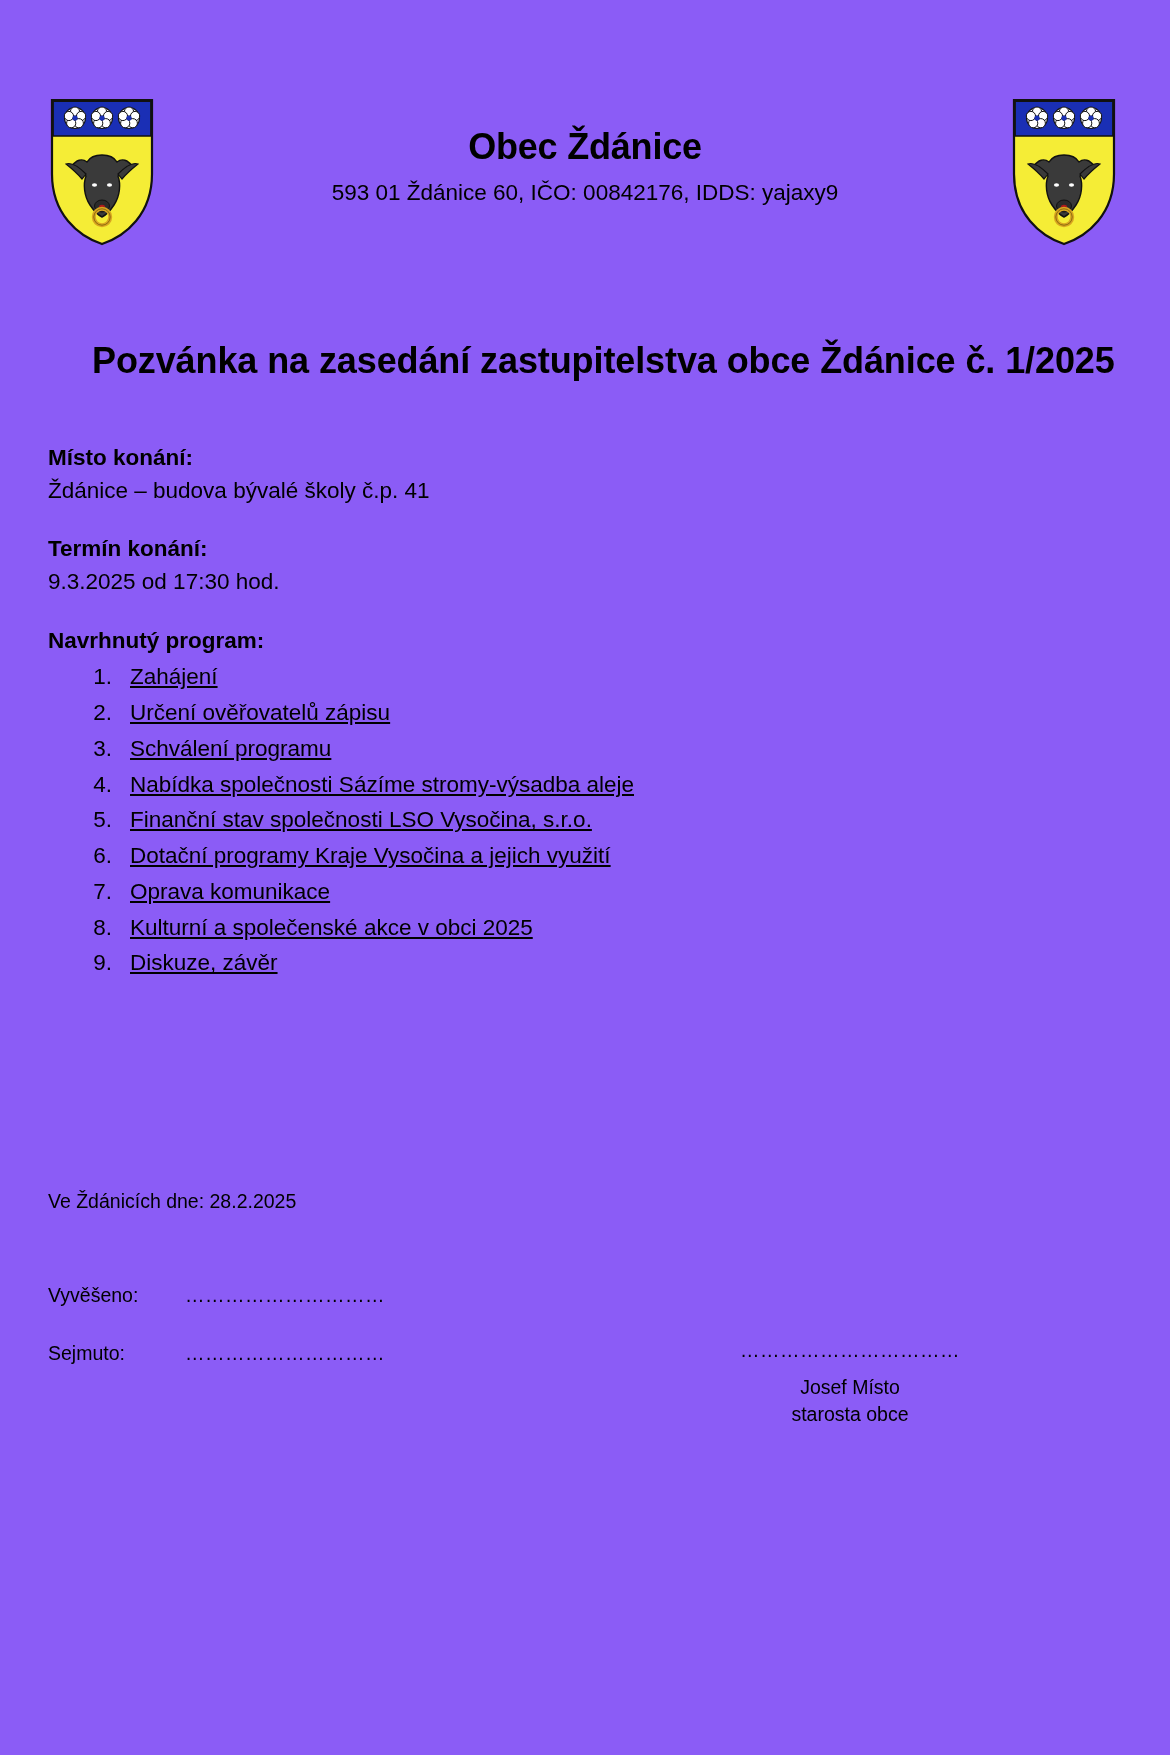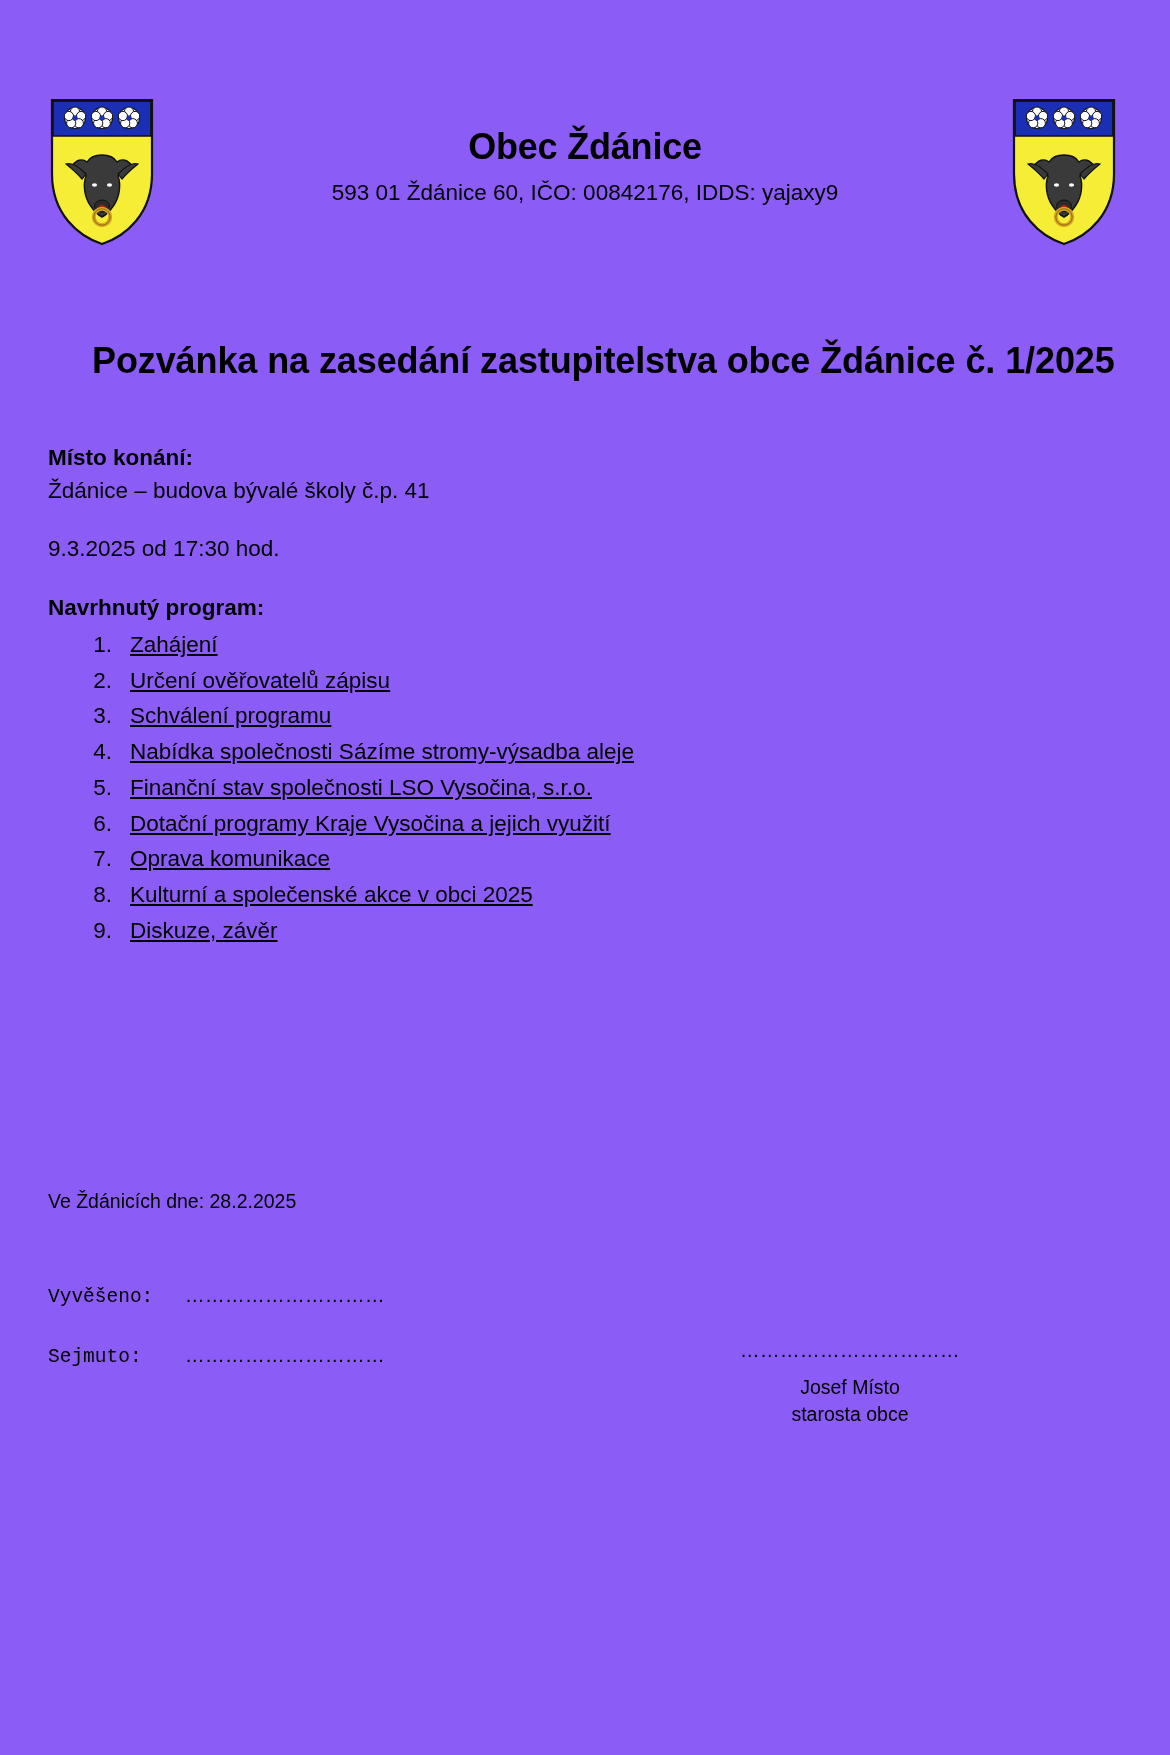--- a/index.html
+++ b/index.html
@@ -130,21 +130,21 @@
     left: 48px;
     top: 1283px;
     font-size: 19.5px;
     line-height: 1.3;
   }
   .posting-row {
     display: flex;
     align-items: baseline;
     margin-bottom: 33px;
   }
-  .posting-label { width: 137px; display: inline-block; font-family: Liberation Mono, monospace; }
+  .posting-label { width: 137px; display: inline-block; }
   .posting-dots  { letter-spacing: 0.5px; }
 
   .signature {
     position: absolute;
     left: 735px;
     top: 1337px;
     width: 230px;
     text-align: center;
     font-size: 19.5px;
     line-height: 1.42;
@@ -275,20 +275,21 @@
   <h1 class="doc-heading">Pozvánka na zasedání zastupitelstva obce Ždánice č. 1/2025</h1>
 
   <div class="body-block">
 
     <div class="section">
       <span class="section-label">Místo konání:</span>
       <span class="section-value">Ždánice – budova bývalé školy č.p. 41</span>
     </div>
 
     <div class="section">
+      <span class="section-label">Termín konání:</span>
       <span class="section-value">9.3.2025 od 17:30 hod.</span>
     </div>
 
     <div class="section">
       <span class="section-label">Navrhnutý program:</span>
       <ol class="program" id="program-list">
           <li>Zahájení</li>
           <li>Určení ověřovatelů zápisu</li>
           <li>Schválení programu</li>
           <li>Nabídka společnosti Sázíme stromy-výsadba aleje</li>

